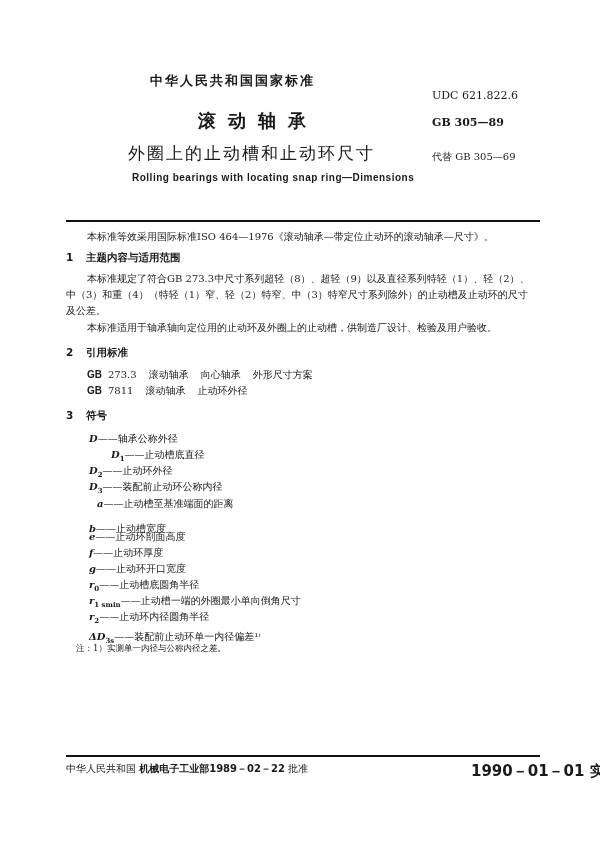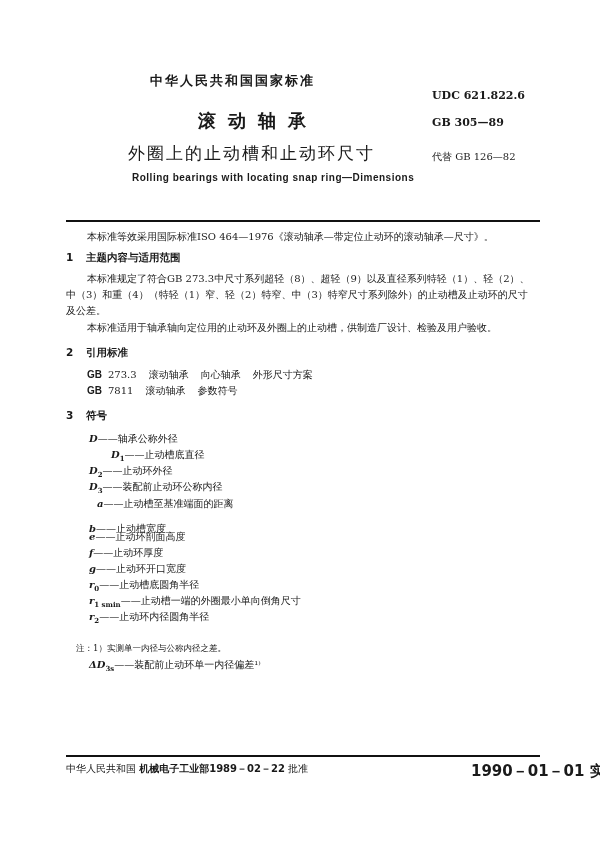--- a/index.html
+++ b/index.html
@@ -3,21 +3,21 @@
   <meta charset="utf-8">
   <style>
     html, body { margin: 0; padding: 0; }
     body {
       width: 600px; height: 849px; background: #ffffff; position: relative;
       font-family: "DejaVu Serif", "Liberation Serif", serif; color: #1a1a1a;
       overflow: hidden;
     }
     .abs { position: absolute; white-space: nowrap; }
     .std-cn { left: 150px; top: 72px; font-size: 13px; font-weight: bold; letter-spacing: 2px; font-family: "DejaVu Sans", sans-serif; }
-    .udc { left: 432px; top: 89px; font-size: 11px; font-weight: bold; }
+    .udc { left: 432px; top: 89px; font-size: 11px; font-weight: normal; }
     .title1 { left: 198px; top: 109px; font-size: 18px; letter-spacing: 12px; font-weight: bold; font-family: "DejaVu Sans", sans-serif; }
     .gbno { left: 432px; top: 116px; font-size: 11px; font-weight: bold; }
     .title2 { left: 128px; top: 142px; font-size: 17px; letter-spacing: 2px; font-family: "DejaVu Sans", sans-serif; }
     .replace { left: 432px; top: 150px; font-size: 10px; }
     .title-en { left: 108px; top: 172px; font-size: 10px; font-weight: bold; letter-spacing: 0.5px; font-family: "Liberation Sans", sans-serif; padding-left: 24px; }
     .rule { position: absolute; left: 66px; width: 474px; height: 2px; background: #111; }
     .rule-top { top: 220px; }
     .rule-bottom { top: 755px; }
     .body-text { font-size: 10px; line-height: 16px; }
     .intro { left: 87px; top: 229px; }
@@ -41,60 +41,60 @@
     .foot-r { left: 471px; top: 762px; font-size: 15px; font-weight: bold; font-family: "DejaVu Sans", sans-serif; }
   </style>
 </head>
 <body>
 
 <div class="abs std-cn">中华人民共和国国家标准</div>
 <div class="abs udc">UDC 621.822.6</div>
 <div class="abs title1">滚动轴承</div>
 <div class="abs gbno">GB 305—89</div>
 <div class="abs title2">外圈上的止动槽和止动环尺寸</div>
-<div class="abs replace">代替 GB 126—82</div>
+<div class="abs replace">代替 GB 305—69</div>
 <div class="abs title-en">Rolling bearings with locating snap ring—Dimensions</div>
 
 <div class="rule rule-top"></div>
 
 <div class="abs body-text intro">本标准等效采用国际标准ISO 464—1976《滚动轴承—带定位止动环的滚动轴承—尺寸》。</div>
 
 <div class="abs sec-head s1">
   <span class="sec-num">1</span><span>主题内容与适用范围</span>
 </div>
 <div class="abs body-text p1">本标准规定了符合GB 273.3中尺寸系列超轻（8）、超轻（9）以及直径系列特轻（1）、轻（2）、中（3）和重（4）（特轻（1）窄、轻（2）特窄、中（3）特窄尺寸系列除外）的止动槽及止动环的尺寸及公差。</div>
 <div class="abs body-text p2">本标准适用于轴承轴向定位用的止动环及外圈上的止动槽，供制造厂设计、检验及用户验收。</div>
 
 <div class="abs sec-head s2">
   <span class="sec-num">2</span><span>引用标准</span>
 </div>
 <div class="abs ref" style="top:368px;">
   <span class="gb">GB</span><span class="num">273.3</span><span class="t">滚动轴承</span><span class="t">向心轴承</span><span>外形尺寸方案</span>
 </div>
 <div class="abs ref" style="top:384px;">
-  <span class="gb">GB</span><span class="num">7811</span><span class="t">滚动轴承</span><span class="t">参数符号</span>
+  <span class="gb">GB</span><span class="num">7811</span><span class="t">滚动轴承</span><span class="t">止动环外径</span>
 </div>
 
 <div class="abs sec-head s3">
   <span class="sec-num">3</span><span>符号</span>
 </div>
 
 <div class="abs sym" style="top:432px;"><span class="k">D</span><span>——轴承公称外径</span></div>
 <div class="abs sym" style="top:448px;margin-left:22px;"><span class="k"><span>D</span><sub>1</sub></span><span>——止动槽底直径</span></div>
 <div class="abs sym" style="top:464px;"><span class="k"><span>D</span><sub>2</sub></span><span>——止动环外径</span></div>
 <div class="abs sym" style="top:480px;"><span class="k"><span>D</span><sub>3</sub></span><span>——装配前止动环公称内径</span></div>
 <div class="abs sym" style="top:497px;margin-left:8px;"><span class="k">a</span><span>——止动槽至基准端面的距离</span></div>
 <div class="abs sym" style="top:522px;"><span class="k">b</span><span>——止动槽宽度</span></div>
 <div class="abs sym" style="top:530px;"><span class="k">e</span><span>——止动环剖面高度</span></div>
 <div class="abs sym" style="top:546px;"><span class="k">f</span><span>——止动环厚度</span></div>
 <div class="abs sym" style="top:562px;"><span class="k">g</span><span>——止动环开口宽度</span></div>
 <div class="abs sym" style="top:578px;"><span class="k"><span>r</span><sub>0</sub></span><span>——止动槽底圆角半径</span></div>
 <div class="abs sym" style="top:594px;"><span class="k"><span>r</span><sub>1 smin</sub></span><span>——止动槽一端的外圈最小单向倒角尺寸</span></div>
 <div class="abs sym" style="top:610px;"><span class="k"><span>r</span><sub>2</sub></span><span>——止动环内径圆角半径</span></div>
-<div class="abs sym" style="top:658px;"><span class="k"><span>ΔD</span><sub>3s</sub></span><span>——装配前止动环单一内径偏差¹⁾</span></div>
+<div class="abs sym" style="top:630px;"><span class="k"><span>ΔD</span><sub>3s</sub></span><span>——装配前止动环单一内径偏差¹⁾</span></div>
 
 <div class="abs note">注：1）实测单一内径与公称内径之差。</div>
 
 <div class="rule rule-bottom"></div>
 
 <div class="abs foot-l">
   <span>中华人民共和国</span>
   <b>机械电子工业部</b><b>1989－02－22</b>
   <span>批准</span>
 </div>

